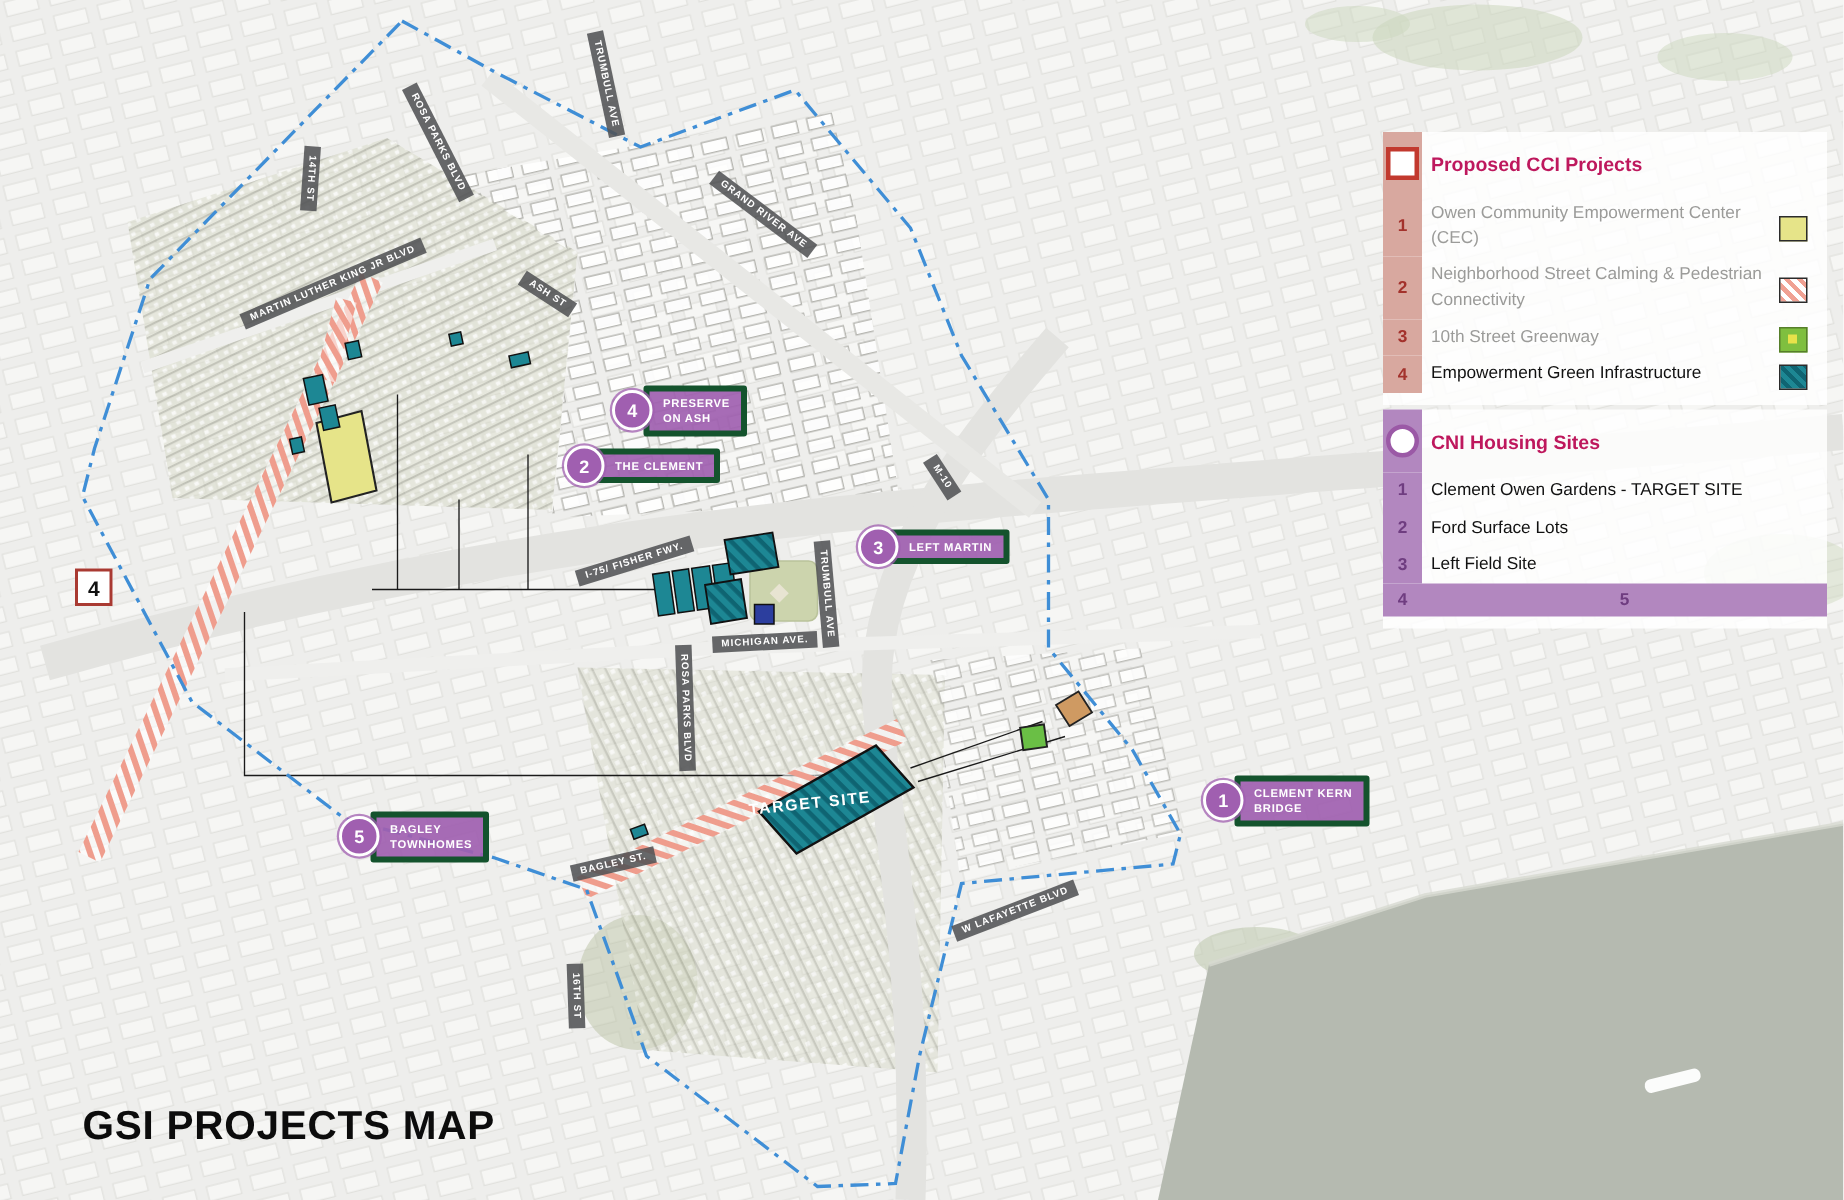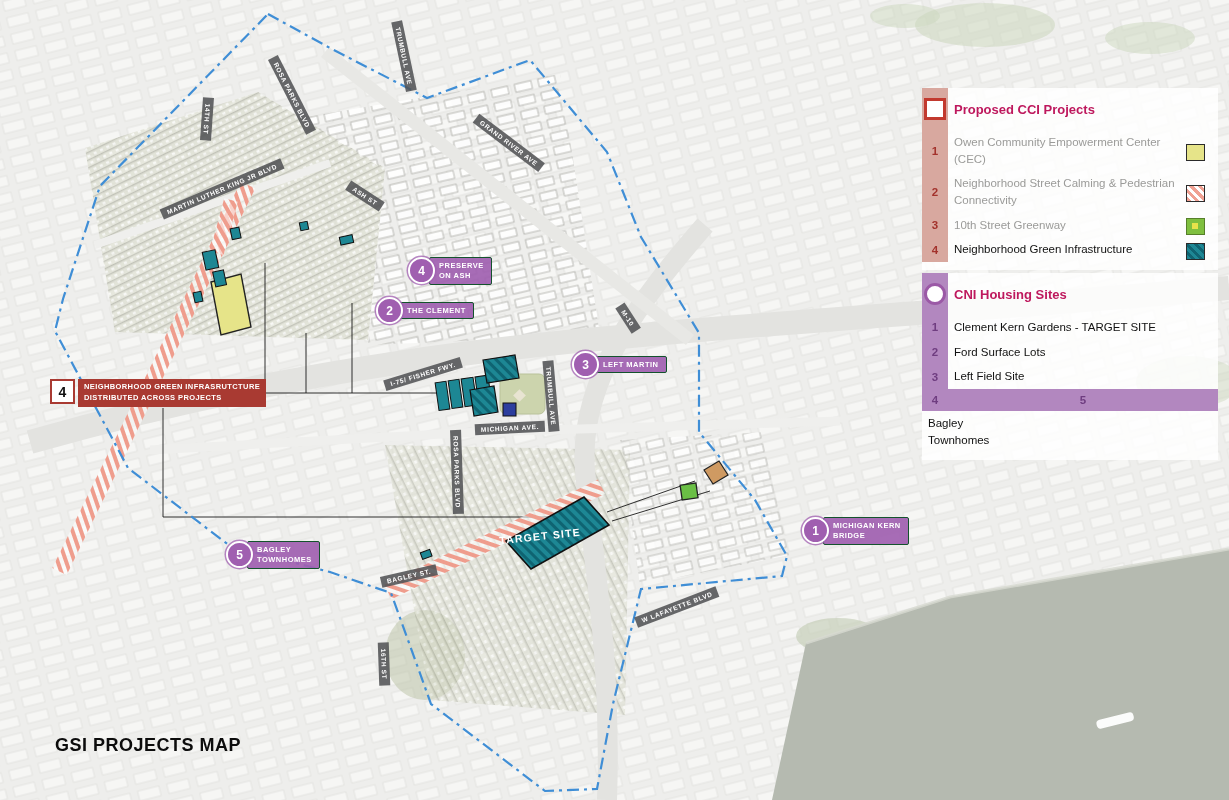--- a/index.html
+++ b/index.html
@@ -11,21 +11,21 @@
   .chip{position:absolute;z-index:2;background:rgba(82,83,85,0.88);color:#fff;
         font-size:6.5px;font-weight:bold;letter-spacing:.7px;padding:2px 6px;
         white-space:nowrap;transform:translate(-50%,-50%) rotate(var(--r,0deg));}
 
   
   .badge{position:absolute;z-index:3;display:flex;align-items:center;}
   .b-circle{width:23px;height:23px;border-radius:50%;background:#a05fb0;
         border:2px solid #fff;box-shadow:0 0 0 1.5px rgba(160,95,176,.75);
         color:#fff;font-size:12px;font-weight:bold;display:flex;align-items:center;
         justify-content:center;z-index:2;flex:none;}
-  .b-text{background:rgba(160,95,176,.92);border:1px solid #14532d;color:#fff;
+  .b-text{background:rgba(160,95,176,.92);border:4px solid #14532d;color:#fff;
         font-size:7.5px;font-weight:bold;letter-spacing:.5px;line-height:1.3;
         padding:3px 7px 3px 9px;margin-left:-6px;border-radius:2px;white-space:nowrap;}
   .b-line:empty{display:none;}
 
   
   .red-callout{position:absolute;left:50px;top:379px;z-index:3;display:flex;align-items:flex-start;}
   .rc-num{width:21px;height:21px;background:#fff;border:2.5px solid #a93a32;color:#111;
         font-size:14px;font-weight:bold;display:flex;align-items:center;justify-content:center;flex:none;}
   .rc-box{background:#a93a32;color:#fff;font-size:7.5px;font-weight:bold;letter-spacing:.4px;
         line-height:1.45;padding:3px 6px;margin-left:3px;}
@@ -54,21 +54,21 @@
   .lg-swatch{display:flex;align-items:center;justify-content:flex-start;padding-top:3px;}
   .sw{width:17px;height:15px;border:1px solid #2b2b2b;display:inline-block;}
   .sw-yellow{background:#e6e489;}
   .sw-salmon{background:repeating-linear-gradient(45deg,#f0a193 0 3px,#fff 3px 6px);}
   .sw-green{background:#7fbf3f;border-color:#567f2a;position:relative;}
   .sw-green .dot{position:absolute;left:5px;top:4px;width:6px;height:6px;background:#e8e24a;}
   .sw-teal{background:repeating-linear-gradient(45deg,#1d8794 0 3px,#0f6472 3px 6px);}
 
   
   .map-title{position:absolute;left:55px;top:735px;z-index:4;color:#0c0c0c;
-        font-size:18px;font-weight:bold;letter-spacing:.5px;}
+        font-size:27px;font-weight:bold;letter-spacing:.5px;}
 </style>
 </head>
 <body>
 
 <div id="stage">
 
   <svg id="basemap" width="1229" height="800" viewBox="0 0 1229 800">
     <defs>
       <pattern id="pFaint" width="30" height="17" patternUnits="userSpaceOnUse" patternTransform="rotate(-14)">
         <rect x="2" y="2" width="22" height="10" fill="#fbfbfa" stroke="#d7d7d2" stroke-width="0.8"></rect>
@@ -197,38 +197,34 @@
   </div>
   <div class="badge" style="left:572px;top:351px;">
     <div class="b-circle">3</div>
     <div class="b-text">
         <div class="b-line">LEFT MARTIN</div>
       </div>
   </div>
   <div class="badge" style="left:802px;top:517px;">
     <div class="b-circle">1</div>
     <div class="b-text">
-        <div class="b-line">MICHIGAN KERN</div>
+        <div class="b-line">CLEMENT KERN</div>
         <div class="b-line">BRIDGE</div>
       </div>
   </div>
   <div class="badge" style="left:226px;top:541px;">
     <div class="b-circle">5</div>
     <div class="b-text">
         <div class="b-line">BAGLEY</div>
         <div class="b-line">TOWNHOMES</div>
       </div>
   </div>
 
   <div class="red-callout">
     <div class="rc-num">4</div>
-    <div class="rc-box">
-      <div>NEIGHBORHOOD GREEN INFRASRUTCTURE</div>
-      <div>DISTRIBUTED ACROSS PROJECTS</div>
-    </div>
   </div>
 
   <div class="legend" id="legend-cci">
     <div class="lg-numcol lg-hicon">
         <span class="sq-icon"></span>
       </div>
     <div class="lg-header">Proposed CCI Projects</div>
     <div></div>
 
     <div class="lg-numcol">1</div>
@@ -245,41 +241,40 @@
 
     <div class="lg-numcol">3</div>
     <div class="lg-label muted">10th Street Greenway</div>
     <div class="lg-swatch">
         <span class="sw sw-green">
           <span class="dot"></span>
         </span>
       </div>
 
     <div class="lg-numcol">4</div>
-    <div class="lg-label">Neighborhood Green Infrastructure</div>
+    <div class="lg-label">Empowerment Green Infrastructure</div>
     <div class="lg-swatch">
         <span class="sw sw-teal"></span>
       </div>
   </div>
 
   <div class="legend" id="legend-cni">
     <div class="lg-numcol lg-hicon">
         <span class="ci-icon"></span>
       </div>
     <div class="lg-header">CNI Housing Sites</div>
 
     <div class="lg-numcol">1</div>
-    <div class="lg-label">Clement Kern Gardens - TARGET SITE</div>
+    <div class="lg-label">Clement Owen Gardens - TARGET SITE</div>
 
     <div class="lg-numcol">2</div>
     <div class="lg-label">Ford Surface Lots</div>
 
     <div class="lg-numcol">3</div>
     <div class="lg-label">Left Field Site</div>
 
     <div class="lg-numcol">4</div>
 
     <div class="lg-numcol">5</div>
-    <div class="lg-label">Bagley Townhomes</div>
   </div>
 
   <div class="map-title">GSI PROJECTS MAP</div>
 </div>
 
 </body></html>

